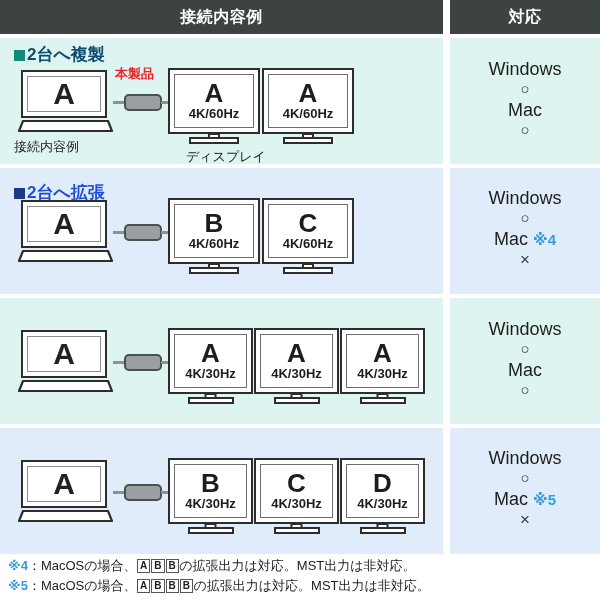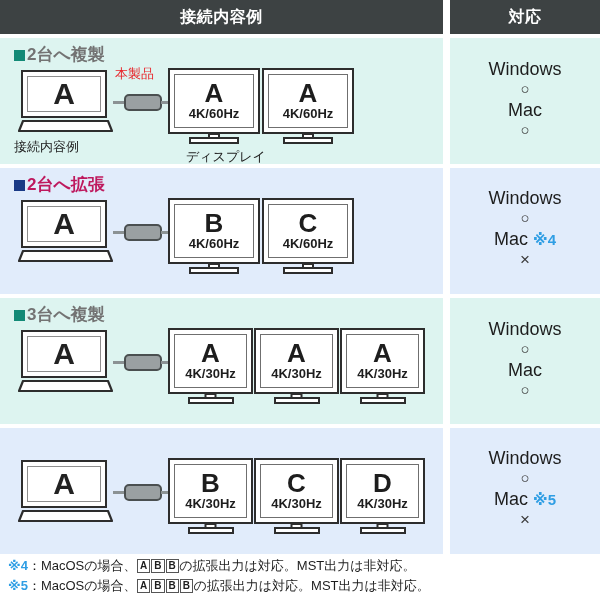--- a/index.html
+++ b/index.html
@@ -27,22 +27,22 @@
   .cell-left{width:443px;position:relative;box-sizing:border-box;}
   .cell-right{width:150px;position:relative;box-sizing:border-box;
               display:flex;flex-direction:column;align-items:center;justify-content:center;}
   .mint .cell-left,.mint .cell-right{background:#ddf4f0;}
   .blue .cell-left,.blue .cell-right{background:#e1ecfb;}
 
   .row-title{
     position:absolute;left:14px;top:8px;
     font-size:17px;font-weight:700;line-height:1;
   }
-  .mint .row-title{color:#737373;text-align:right;}
-  .blue .row-title{color:#be185d;}
+  .mint .row-title{color:#0c4a6e;text-align:right;}
+  .blue .row-title{color:#1d4ed8;margin-top:8px;}
   .sq{display:inline-block;width:11px;height:11px;margin-right:2px;vertical-align:-1px;}
   .mint .sq{background:#138a77;}
   .blue .sq{background:#1a3a86;}
 
   
   .diagram{position:absolute;left:0;top:30px;width:443px;height:96px;}
 
   
   .laptop{position:absolute;left:18px;top:2px;width:95px;height:66px;}
   .lap-screen{
@@ -66,21 +66,21 @@
   }
 
   
   .cable{position:absolute;height:3px;background:#8b9294;top:33px;}
   .connector{
     position:absolute;top:26px;width:38px;height:17px;
     background:#9aa0a2;border:2px solid #4a4f50;border-radius:5px;
     box-sizing:border-box;
   }
   .honseihin{
-    position:absolute;font-size:13px;font-weight:400;color:#e8242a;
+    position:absolute;font-size:13px;font-weight:700;color:#e8242a;
     white-space:nowrap;top:-3px;
   }
 
   
   .monitor{position:absolute;top:0;}
   .mon-frame{
     border:2.5px solid #2d2d2d;background:#ffffff;box-sizing:border-box;
     position:relative;
   }
   .mon-inner{
@@ -242,21 +242,20 @@
         </div>
         <div class="cell-right">
           <div class="os-name"><span>Windows</span></div>
           <div class="os-mark circle">○</div>
           <div class="os-name"><span>Mac</span> <span class="note-ref">※4</span></div>
           <div class="os-mark">×</div>
         </div>
       </div>
       <div class="row mint">
         <div class="cell-left">
-          <div class="row-title"><span class="sq"></span><span>3台へ複製</span></div>
           <div class="diagram">
             <div class="laptop">
               <div class="lap-screen">
                 <div class="lap-inner">
                   <span class="lap-letter">A</span>
                 </div>
               </div>
               <div class="lap-base">
                 <svg width="95" height="13" viewBox="0 0 95 13">
                   <path d="M5 1 L90 1 L94 11 L1 11 Z" fill="#ffffff" stroke="#2d2d2d" stroke-width="2.2" stroke-linejoin="round"></path>

